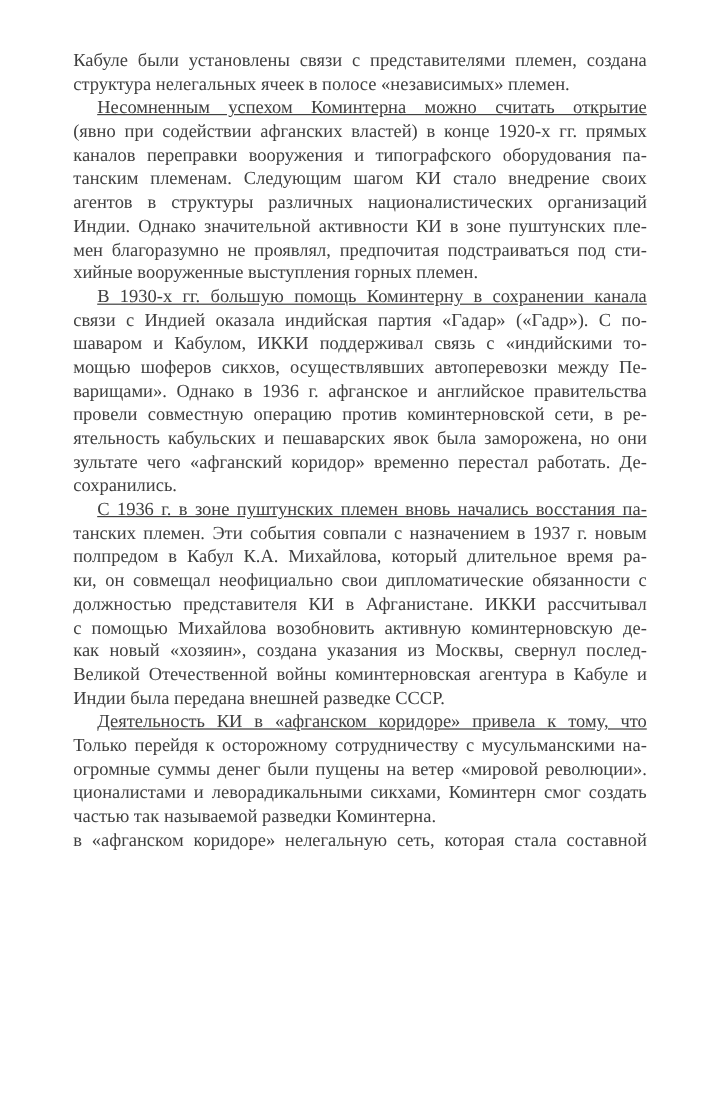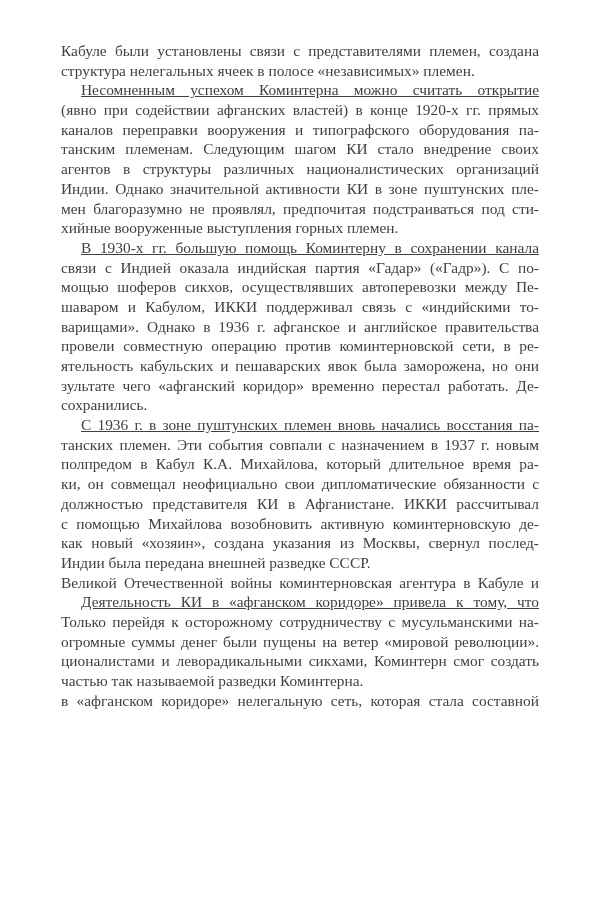--- a/index.html
+++ b/index.html
@@ -58,39 +58,39 @@
     <span class="line">танским племенам. Следующим шагом КИ стало внедрение своих</span>
     <span class="line">агентов в структуры различных националистических организаций</span>
     <span class="line">Индии. Однако значительной активности КИ в зоне пуштунских пле-</span>
     <span class="line">мен благоразумно не проявлял, предпочитая подстраиваться под сти-</span>
     <span class="line last">хийные вооруженные выступления горных племен.</span>
   </div>
 
   <div class="paragraph">
     <span class="line indent">В 1930-х гг. большую помощь Коминтерну в сохранении канала</span>
     <span class="line">связи с Индией оказала индийская партия «Гадар» («Гадр»). С по-</span>
+    <span class="line">шаваром и Кабулом, ИККИ поддерживал связь с «индийскими то-</span>
     <span class="line">мощью шоферов сикхов, осуществлявших автоперевозки между Пе-</span>
-    <span class="line">шаваром и Кабулом, ИККИ поддерживал связь с «индийскими то-</span>
     <span class="line">варищами». Однако в 1936 г. афганское и английское правительства</span>
     <span class="line">провели совместную операцию против коминтерновской сети, в ре-</span>
     <span class="line">ятельность кабульских и пешаварских явок была заморожена, но они</span>
     <span class="line">зультате чего «афганский коридор» временно перестал работать. Де-</span>
     <span class="line last">сохранились.</span>
   </div>
 
   <div class="paragraph">
     <span class="line indent">С 1936 г. в зоне пуштунских племен вновь начались восстания па-</span>
     <span class="line">танских племен. Эти события совпали с назначением в 1937 г. новым</span>
     <span class="line">полпредом в Кабул К.А. Михайлова, который длительное время ра-</span>
     <span class="line">ки, он совмещал неофициально свои дипломатические обязанности с</span>
     <span class="line">должностью представителя КИ в Афганистане. ИККИ рассчитывал</span>
     <span class="line">с помощью Михайлова возобновить активную коминтерновскую де-</span>
     <span class="line">как новый «хозяин», создана указания из Москвы, свернул послед-</span>
+    <span class="line">Великой Отечественной войны коминтерновская агентура в Кабуле и</span>
     <span class="line last">Индии была передана внешней разведке СССР.</span>
-    <span class="line">Великой Отечественной войны коминтерновская агентура в Кабуле и</span>
   </div>
 
   <div class="paragraph">
     <span class="line indent">Деятельность КИ в «афганском коридоре» привела к тому, что</span>
     <span class="line">Только перейдя к осторожному сотрудничеству с мусульманскими на-</span>
     <span class="line">огромные суммы денег были пущены на ветер «мировой революции».</span>
     <span class="line">ционалистами и леворадикальными сикхами, Коминтерн смог создать</span>
     <span class="line last">частью так называемой разведки Коминтерна.</span>
     <span class="line">в «афганском коридоре» нелегальную сеть, которая стала составной</span>
   </div>

